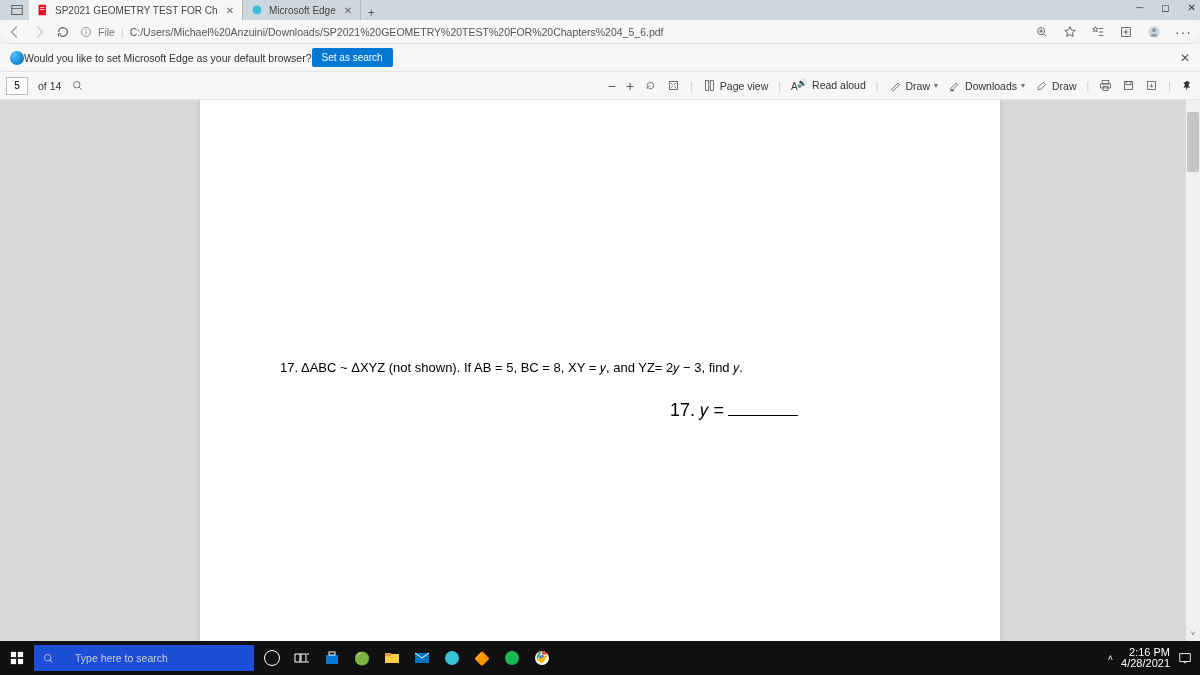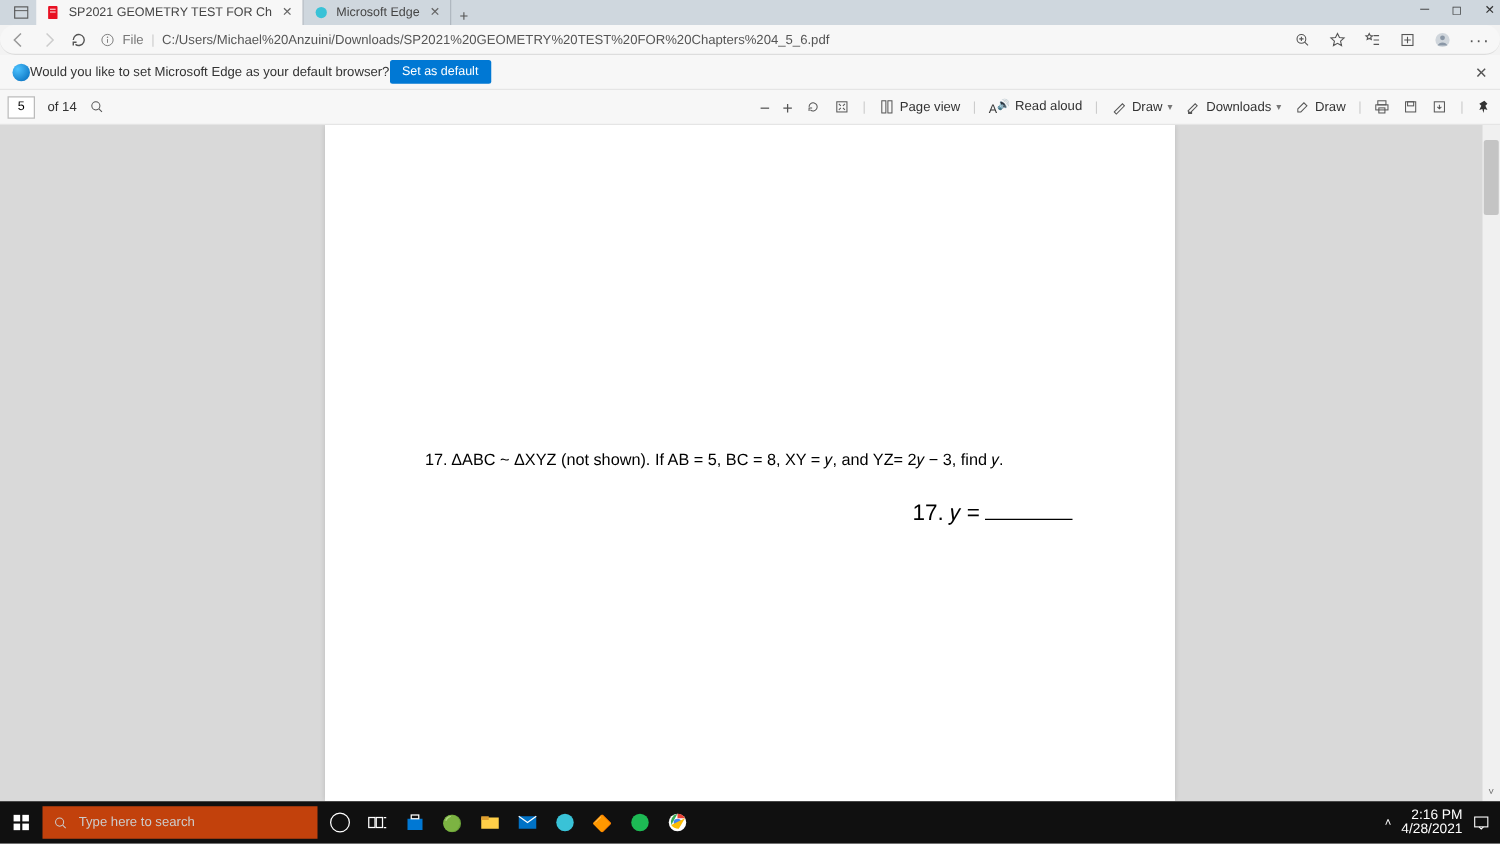--- a/index.html
+++ b/index.html
@@ -27,34 +27,34 @@
 
 .pdfbar { height: 28px; background: #f7f7f7; display: flex; align-items: center; padding: 0 6px; font-size: 10.5px; color: #333; border-bottom: 1px solid #e5e5e5; gap: 10px; }
 .page-input { width: 22px; height: 18px; border: 1px solid #bbb; text-align: center; font-size: 10px; }
 .sep { color: #ccc; }
 .pdfbar .spacer { flex: 1; }
 .pdfbar .tool { display: flex; align-items: center; gap: 4px; }
 .pdfbar .chev { font-size: 8px; color: #777; }
 .pdfbar svg { width: 13px; height: 13px; }
 
 .viewer { position: absolute; top: 100px; bottom: 34px; left: 0; right: 0; background: #d9d9d9; display: flex; justify-content: center; overflow: hidden; }
-.page { width: 680px; background: #fff; margin-top: 0; box-shadow: 0 0 4px rgba(0,0,0,0.15); position: relative; font-family: Calibri, sans-serif; }
+.page { width: 800px; background: #fff; margin-top: 0; box-shadow: 0 0 4px rgba(0,0,0,0.15); position: relative; font-family: Calibri, sans-serif; }
 .question { position: absolute; top: 260px; left: 80px; right: 60px; font-size: 13px; color: #000; }
 .answer { position: absolute; top: 300px; left: 470px; font-size: 18px; }
 .blank { display: inline-block; border-bottom: 1px solid #000; width: 70px; margin-left: 4px; vertical-align: baseline; }
 .scrolltrack { position: absolute; right: 0; top: 100px; bottom: 34px; width: 14px; background: #f0f0f0; }
 .scrollthumb { position: absolute; right: 1px; top: 12px; width: 12px; height: 60px; background: #c4c4c4; border-radius: 2px; }
 .scroll-arrow { position: absolute; right: 0; width: 14px; height: 12px; text-align: center; font-size: 8px; color: #666; }
 .scroll-arrow.up { top: 100px; }
 .scroll-arrow.down { bottom: 34px; }
 
 .taskbar { position: absolute; bottom: 0; left: 0; right: 0; height: 34px; background: #101010; display: flex; align-items: center; color: #fff; font-size: 10.5px; }
 .start { width: 34px; display: flex; justify-content: center; }
 .start svg { width: 14px; height: 14px; fill: #fff; }
-.search-box { width: 220px; height: 26px; background: #c2410c; display: flex; align-items: center; padding: 0 8px; gap: 8px; color: #ccc; }
+.search-box { width: 220px; height: 26px; background: #1d4ed8; display: flex; align-items: center; padding: 0 8px; gap: 20px; color: #ccc; }
 .task-icons { display: flex; gap: 10px; margin-left: 8px; align-items: center; }
 .task-icons .ico { width: 20px; height: 20px; display: flex; align-items: center; justify-content: center; font-size: 13px; }
 .tray { margin-left: auto; display: flex; align-items: center; gap: 8px; padding-right: 8px; }
 .clock { text-align: right; font-size: 11px; line-height: 11px; }
 .circle { width: 16px; height: 16px; border: 1.5px solid #fff; border-radius: 50%; }
 </style>
 </head>
 <body>
 
 <div class="tabs-row">
@@ -135,21 +135,21 @@
         <circle cx="8" cy="6" r="2.2" fill="#8a97a6"></circle>
         <path d="M3.5 13a5 5 0 0 1 9 0" fill="#8a97a6"></path>
       </svg>
     <span class="dots">···</span>
   </div>
 </div>
 
 <div class="infobar">
   <div class="eicon"></div>
   <span>Would you like to set Microsoft Edge as your default browser?</span>
-  <button class="set-default">Set as default</button>
+  <button class="set-default">Set as search</button>
   <span class="info-close">✕</span>
 </div>
 
 <div class="pdfbar">
   <input class="page-input" value="5" style="">
   <span>of 14</span>
   <svg viewBox="0 0 16 16">
       <circle cx="7" cy="7" r="4" fill="none" stroke="#555"></circle>
       <line x1="10" y1="10" x2="13" y2="13" stroke="#555"></line>
     </svg>

